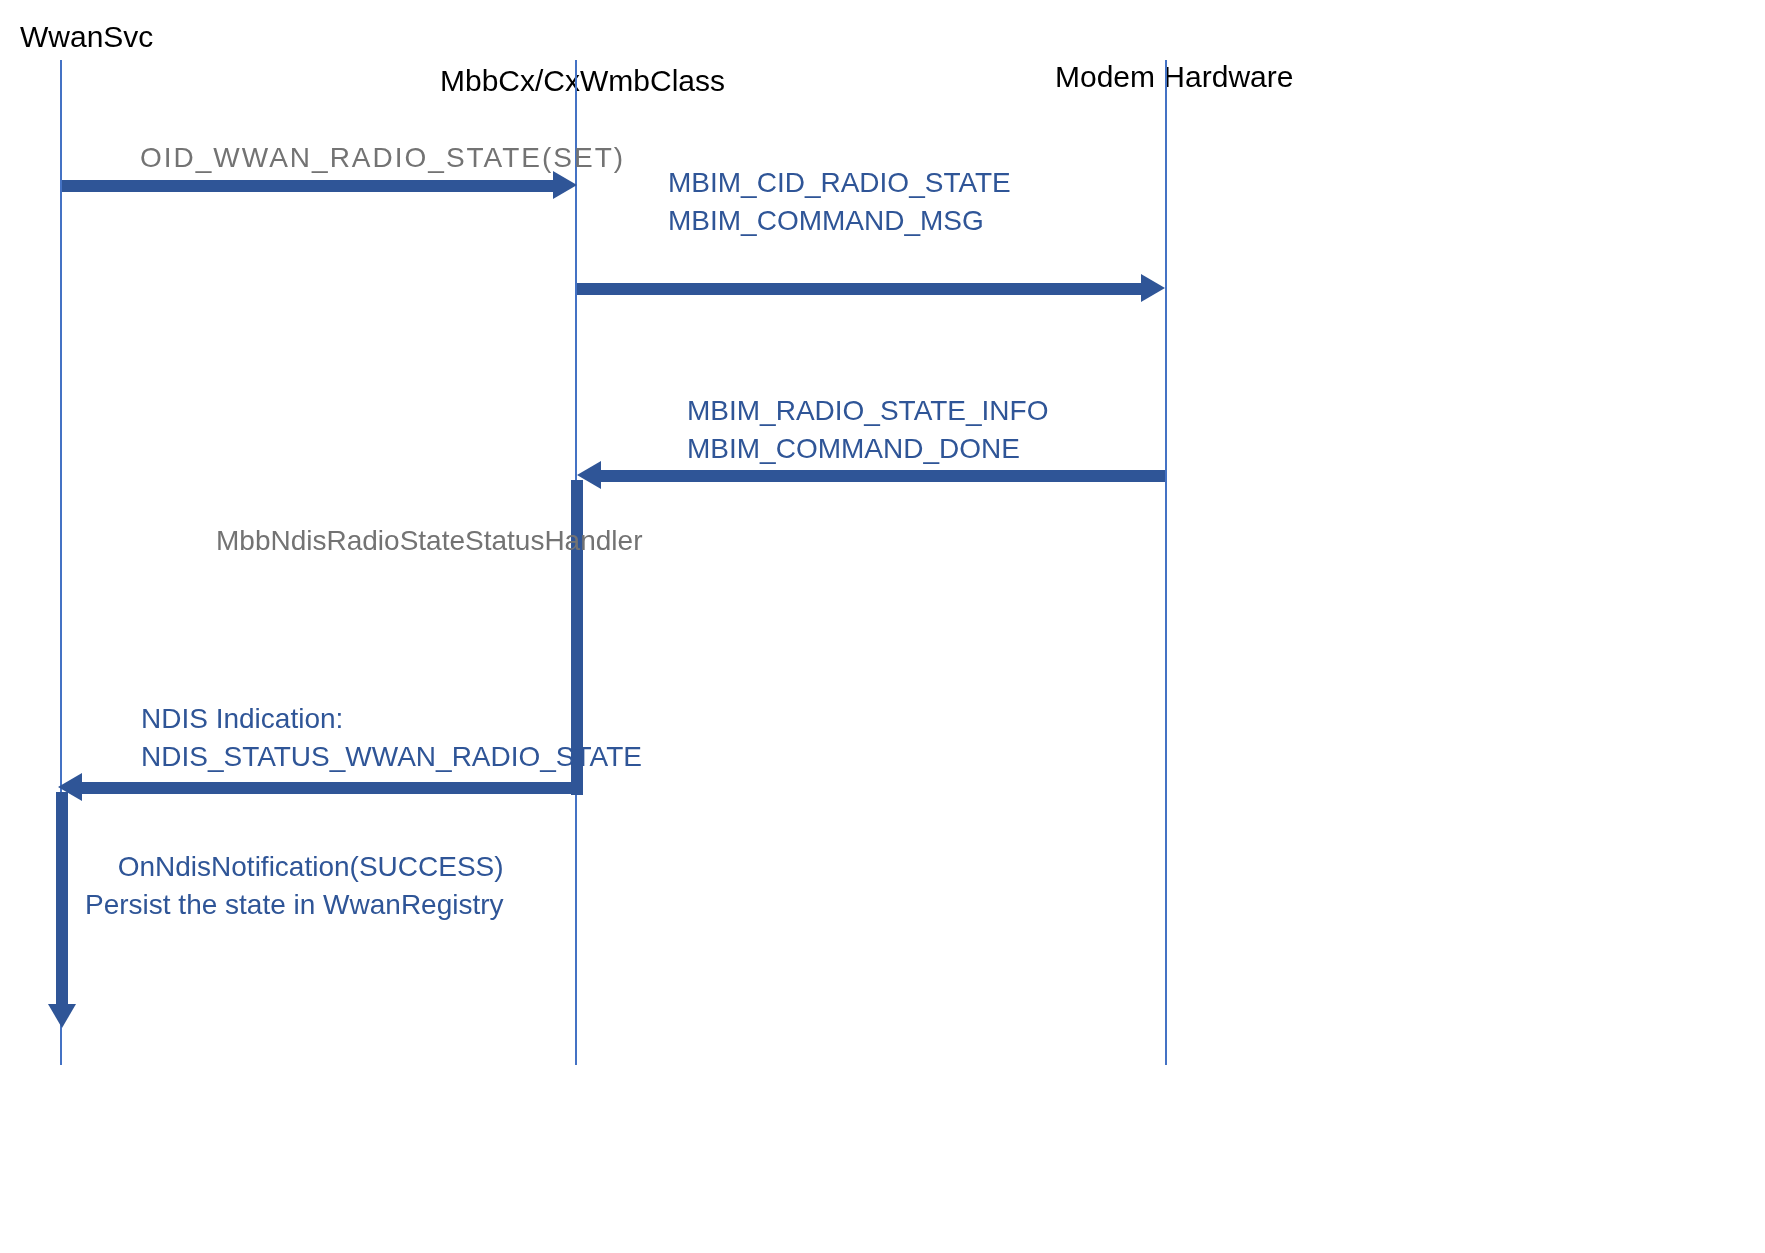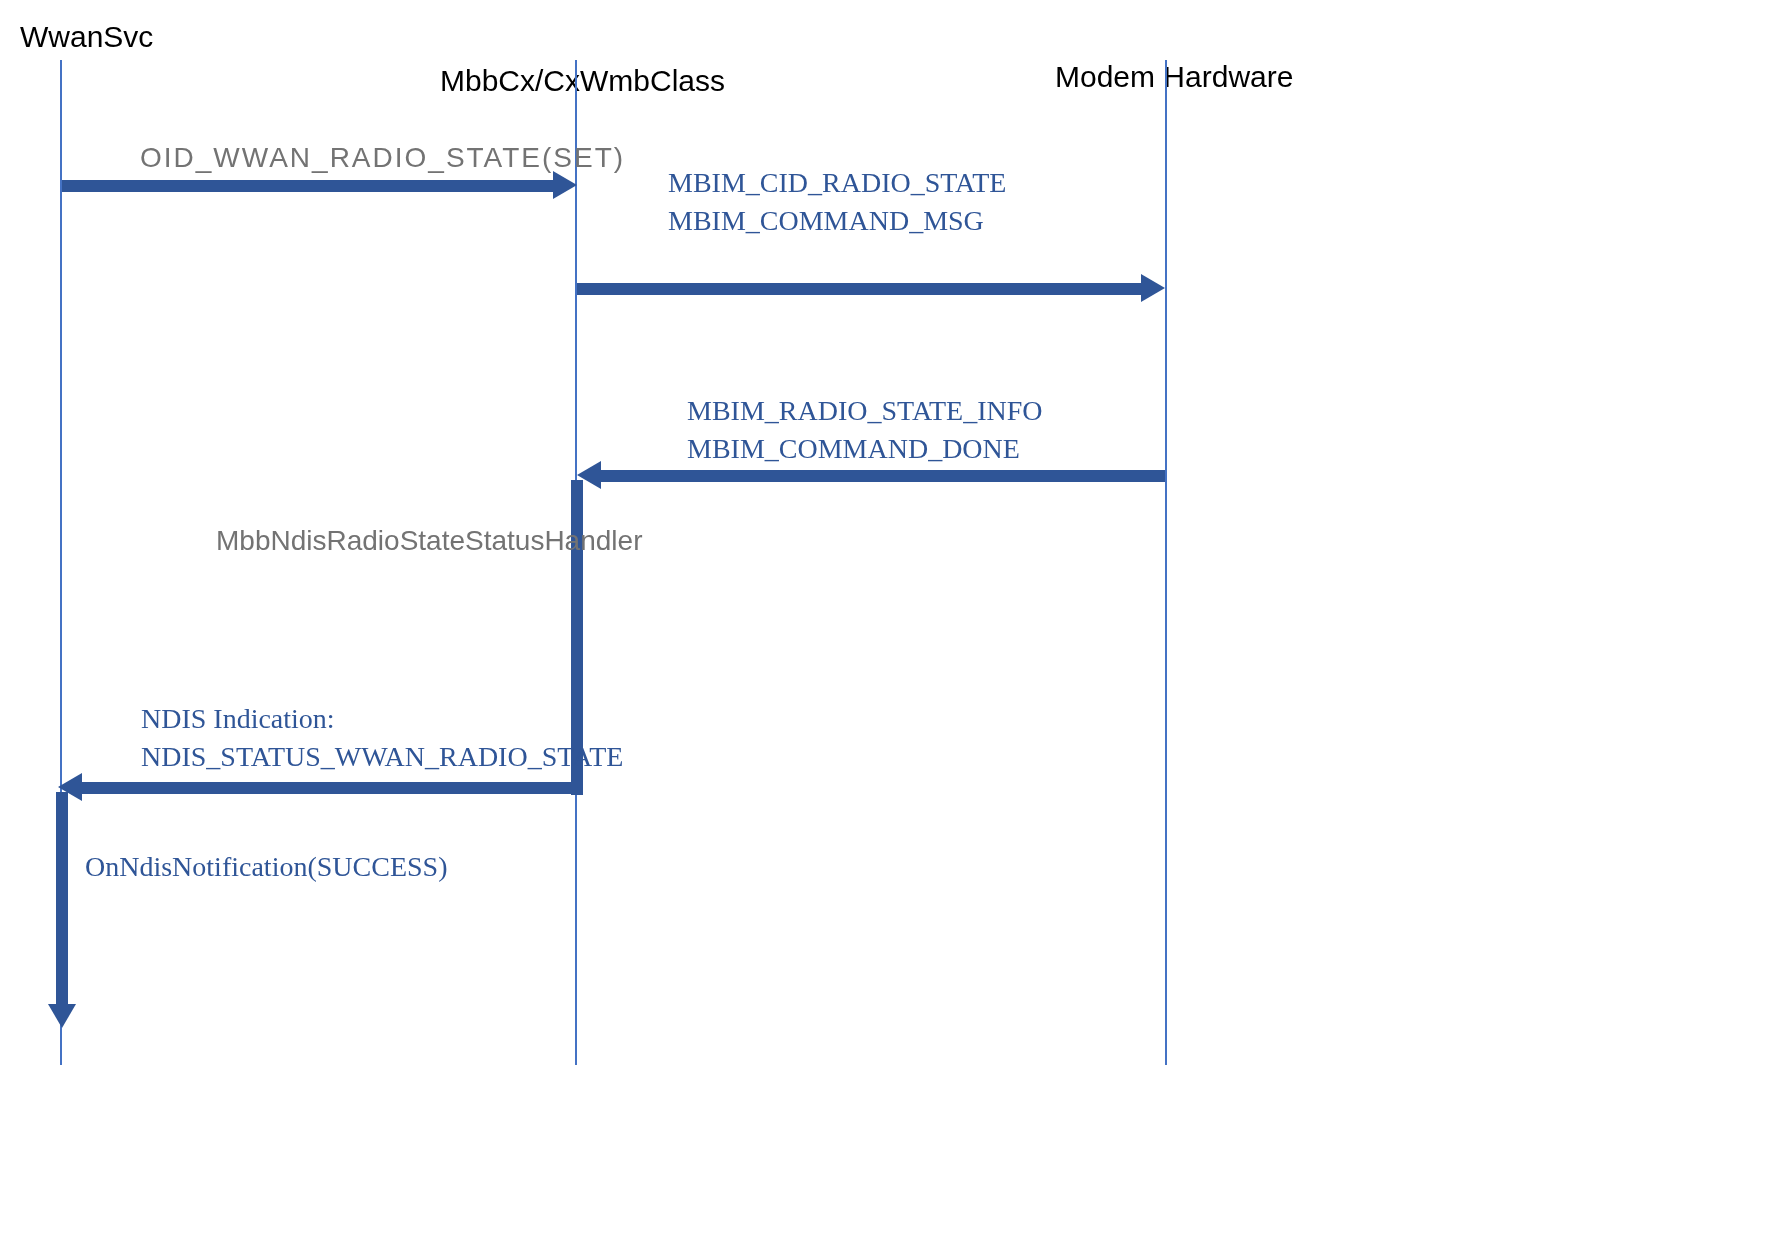--- a/index.html
+++ b/index.html
@@ -61,21 +61,20 @@
       font-size: 28px;
       color: #737373;
       white-space: nowrap;
       line-height: 1.3;
     }
     .msg-label-multi {
       position: absolute;
       font-size: 28px;
       color: #2f5597;
       line-height: 1.35;
-      font-family: Liberation Serif, serif;
     }
     .activation-bar {
       position: absolute;
       width: 12px;
       background: #2f5597;
     }
   </style>
 </head>
 <body>
 
@@ -114,13 +113,14 @@
   <div>NDIS_STATUS_WWAN_RADIO_STATE</div>
 </div>
 <div class="arrow" style="left:80px; top:782px; width:503px;"></div>
 <div class="arrow-head-left" style="left:58px; top:773px;"></div>
 
 <div class="activation-bar" style="left:56px; top:792px; height:214px;"></div>
 <div class="arrow-head-down" style="left:48px; top:1004px;"></div>
 
 <div class="msg-label-multi" style="left:85px; top:848px;text-align:right;">
   <div>OnNdisNotification(SUCCESS)</div>
+  <div>Persist the state in WwanRegistry</div>
 </div>
 
 </body></html>

